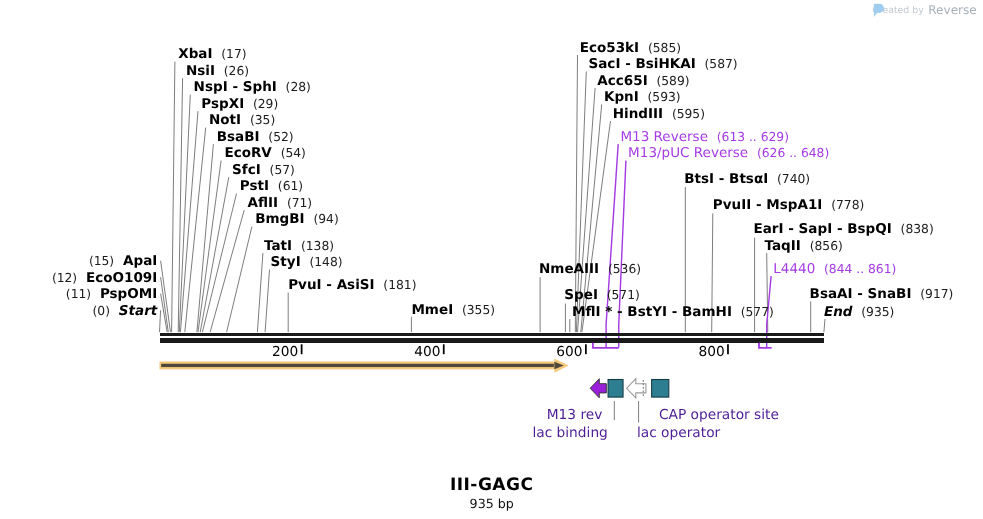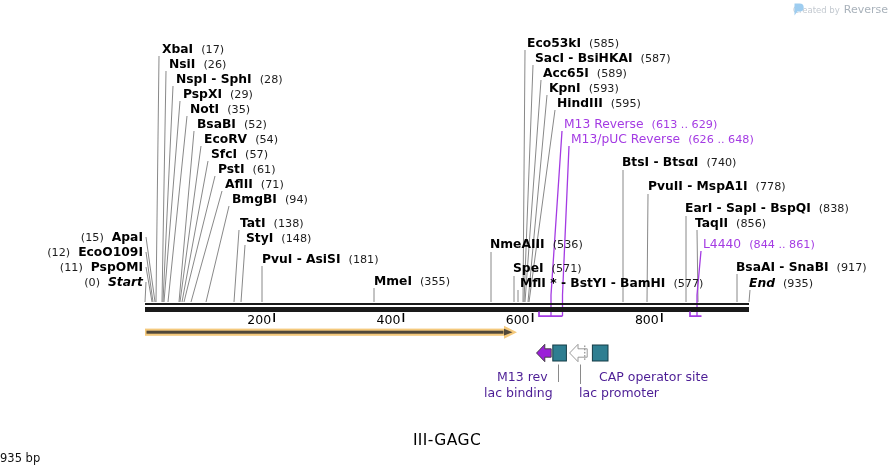--- a/index.html
+++ b/index.html
@@ -9,22 +9,22 @@
   svg text{font-family:"DejaVu Sans",sans-serif;}
   .lbl{font-size:12.3px;fill:#000;white-space:pre;}
   .lbl .nm{font-weight:bold;fill:#000;}
   .lbl .nm.it{font-style:italic;}
   .lbl .ps{font-size:11.2px;fill:#1c1c1c;}
   .lbl.primer .nm{font-weight:normal;fill:#A43BE3;}
   .lbl.primer .ps{fill:#A43BE3;}
   .ruler-num{font-size:12.5px;fill:#000;}
   .legend-label{position:absolute;font-size:12.5px;color:#4c1d95;white-space:nowrap;}
   .title-name{position:absolute;left:0;right:0;top:431px;text-align:center;
-              font-weight:normal;font-size:15.5px;color:#000;letter-spacing:.4px;}
-  .title-len{position:absolute;left:0;right:0;top:451px;
+              font-weight:bold;font-size:15.5px;color:#000;letter-spacing:.4px;}
+  .title-len{position:absolute;left:0;right:0;top:451px;text-align:center;
              font-size:11.5px;color:#111;}
   .watermark{position:absolute;top:3px;right:6px;display:flex;align-items:center;gap:4px;}
   .wm-created{font-size:8.5px;color:#c3c9d0;}
   .wm-brand{font-size:11px;color:#a9b2bb;}
 </style>
 </head>
 <body>
 
 <svg id="map-svg" width="894" height="472" viewBox="0 0 894 472">
     <g>
@@ -133,17 +133,17 @@
 <div class="watermark">
   <span class="wm-created">Created by</span>
   <svg width="11" height="13" viewBox="0 0 11 13">
     <path d="M1.5 0.5 h5.2 a4 4 0 0 1 0 8 h-2.4 l-2.8 4 z" fill="#9ecdf0"></path>
   </svg>
   <span class="wm-brand">Reverse</span>
 </div>
 
 <div class="legend-label" style="left:497px;top:369px">M13 rev</div>
 <div class="legend-label" style="left:484px;top:385px">lac binding</div>
-<div class="legend-label" style="left:579px;top:385px">lac promoter</div>
+<div class="legend-label" style="left:579px;top:385px">lac operator</div>
 <div class="legend-label" style="left:599px;top:369px">CAP operator site</div>
 
 <div class="title-name">III-GAGC</div>
 <div class="title-len">935 bp</div>
 
 </body></html>

